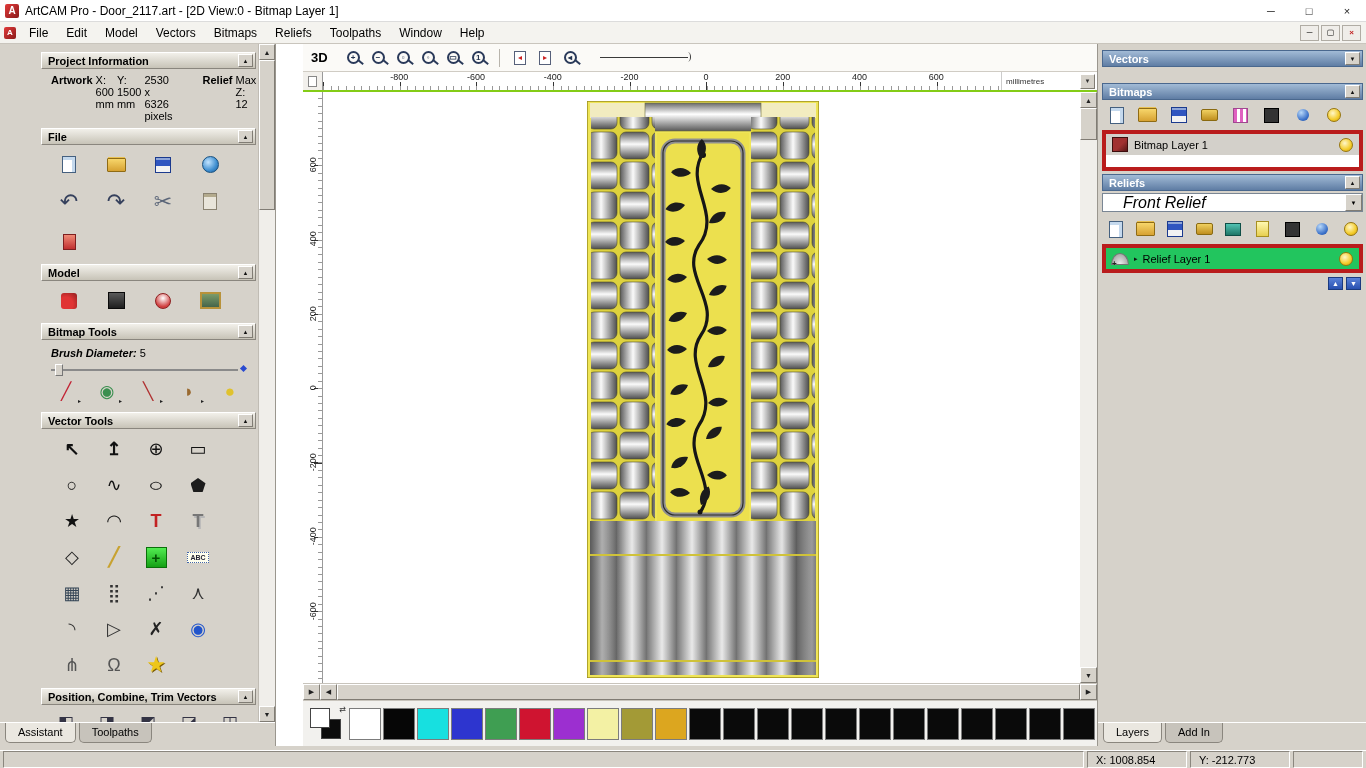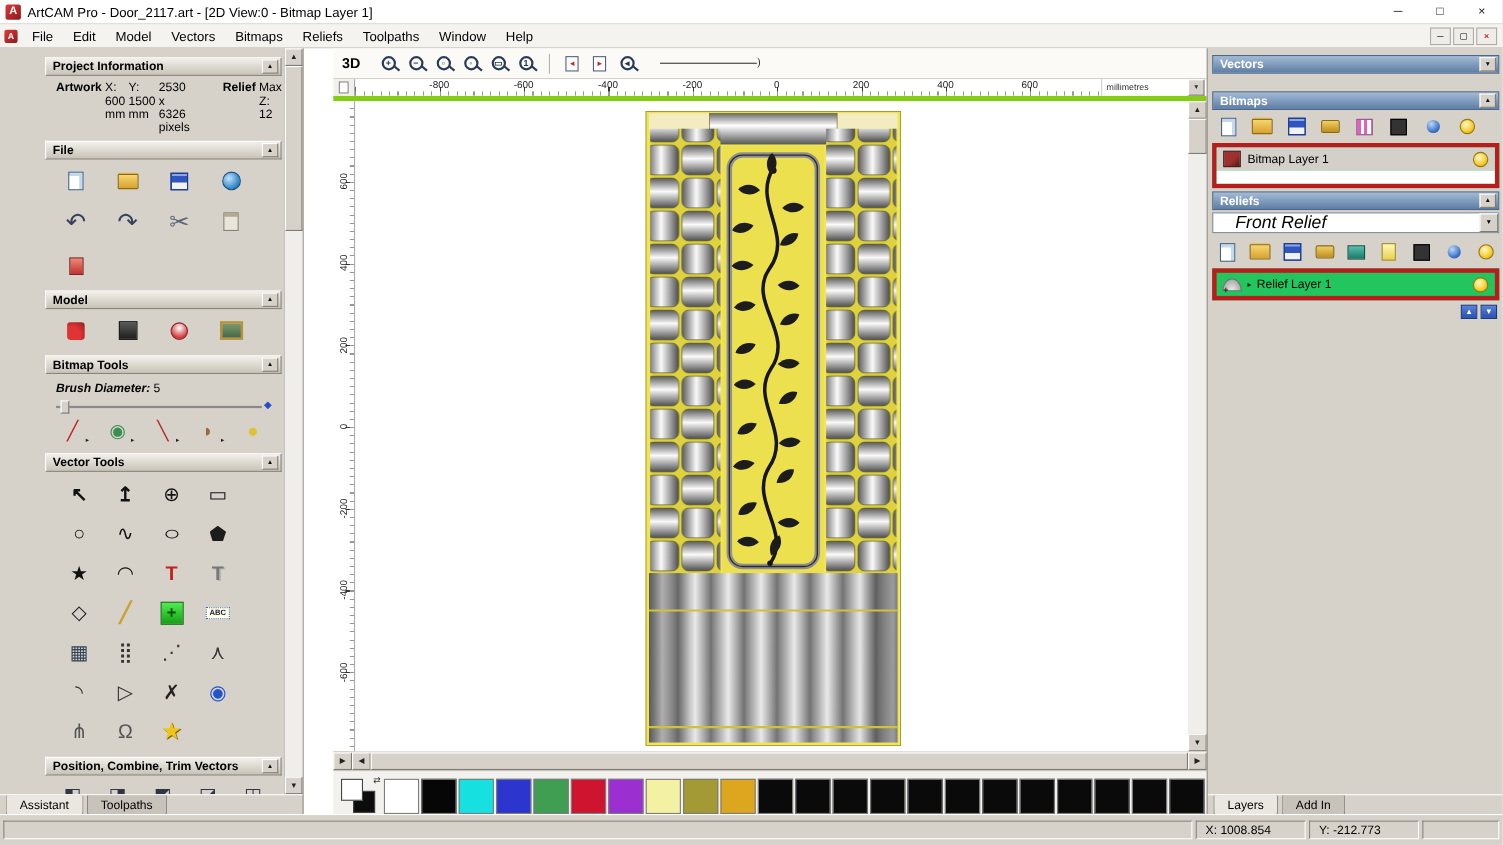--- a/index.html
+++ b/index.html
@@ -103,21 +103,21 @@
   
   .canvas-col{flex:1;display:flex;flex-direction:column;background:#fff;min-width:0;padding-left:27px;}
   .cv-toolbar{height:28px;background:#fbfaf7;border-bottom:1px solid #d0ccc4;display:flex;align-items:center;gap:1px;padding-left:8px;flex:none;}
   .view-label{font-weight:700;font-size:13px;margin-right:12px;}
   .tbsep{width:1px;height:18px;background:#b8b4ac;margin:0 7px;}
   .cv-toolbar .tool{width:25px;height:24px;}
   .tb-line{width:88px;height:1px;background:#3a3a3a;margin-left:16px;position:relative;}
   .tb-line::after{content:"";position:absolute;right:-3px;top:-5px;width:6px;height:10px;border-right:1px solid #3a3a3a;border-radius:0 60% 60% 0;}
   .tools-inline{display:flex;align-items:center;}
 
-  .ruler-row{height:20px;display:flex;border-bottom:5px solid #84cc16;flex:none;justify-content:flex-end;}
+  .ruler-row{height:20px;display:flex;border-bottom:2px solid #84cc16;flex:none;justify-content:flex-end;}
   .ruler-corner{width:20px;border-right:1px solid #9a9a9a;background:#f2f0ec;display:grid;place-items:center;flex:none;}
   .ruler-corner i{width:9px;height:11px;background:#fff;border:1px solid #888;display:block;}
   .hruler{flex:1;display:flex;padding-left:38px;background:#fff;font-size:9px;color:#222;min-width:0;overflow:hidden;
     background-image:repeating-linear-gradient(90deg,#999 0 1px,transparent 1px 7.67px),repeating-linear-gradient(90deg,#333 0 1px,transparent 1px 76.7px);
     background-size:100% 4px,100% 8px;background-position:0 100%,0 100%;background-repeat:no-repeat;}
   .hrl{width:76.7px;text-align:center;line-height:11px;flex:none;}
   .hr-unit{width:96px;display:flex;align-items:center;font-size:8px;color:#333;border-left:1px solid #ccc;padding-left:4px;flex:none;background:#fff;}
   .hr-drop{width:15px;height:15px;background:#d6d2ca;border:1px solid;border-color:#fff #807c74 #807c74 #fff;display:grid;place-items:center;font-size:6px;margin-left:auto;margin-right:2px;}
 
   .canvas-mid{flex:1;display:flex;min-height:0;}
@@ -156,21 +156,21 @@
   .exp{font-size:7px;color:#111;}
   .bulb-right{margin-left:auto;}
   .list-pad{height:12px;background:#fff;}
   .updown{display:flex;justify-content:flex-end;gap:3px;padding:4px 2px;}
   .ud-btn{width:15px;height:13px;background:linear-gradient(#5a82d8,#2850b0);color:#fff;font-size:7px;display:grid;place-items:center;border:1px solid #1a3a80;}
   .combo{display:flex;height:19px;border:1px solid #7a8694;background:#fff;align-items:center;margin:2px 0;}
   .combo-text{flex:1;padding-left:20px;font-size:16px;font-style:italic;}
   .combo-btn{width:17px;height:17px;background:#d6d2ca;border:1px solid;border-color:#fff #807c74 #807c74 #fff;display:grid;place-items:center;font-size:6px;}
 
   
-  .statusbar{position:absolute;bottom:0;left:0;right:0;height:28px;background:#d6d2ca;border-top:1px solid #fff;display:flex;align-items:center;padding:2px 3px;gap:3px;}
+  .statusbar{position:absolute;bottom:0;left:0;right:0;height:18px;background:#d6d2ca;border-top:1px solid #fff;display:flex;align-items:center;padding:2px 3px;gap:3px;}
   .sb-fill{flex:1;height:17px;border:1px solid;border-color:#8a867e #fff #fff #8a867e;}
   .sb-cell{height:17px;border:1px solid;border-color:#8a867e #fff #fff #8a867e;padding:2px 8px 0;font-size:11px;min-width:100px;}
   .sb-end{min-width:70px;}
 </style>
 </head>
 <body>
 
 <div class="titlebar">
   <span class="app-ico">A</span>
   <span class="title-text">ArtCAM Pro - Door_2117.art - [2D View:0 - Bitmap Layer 1]</span>

